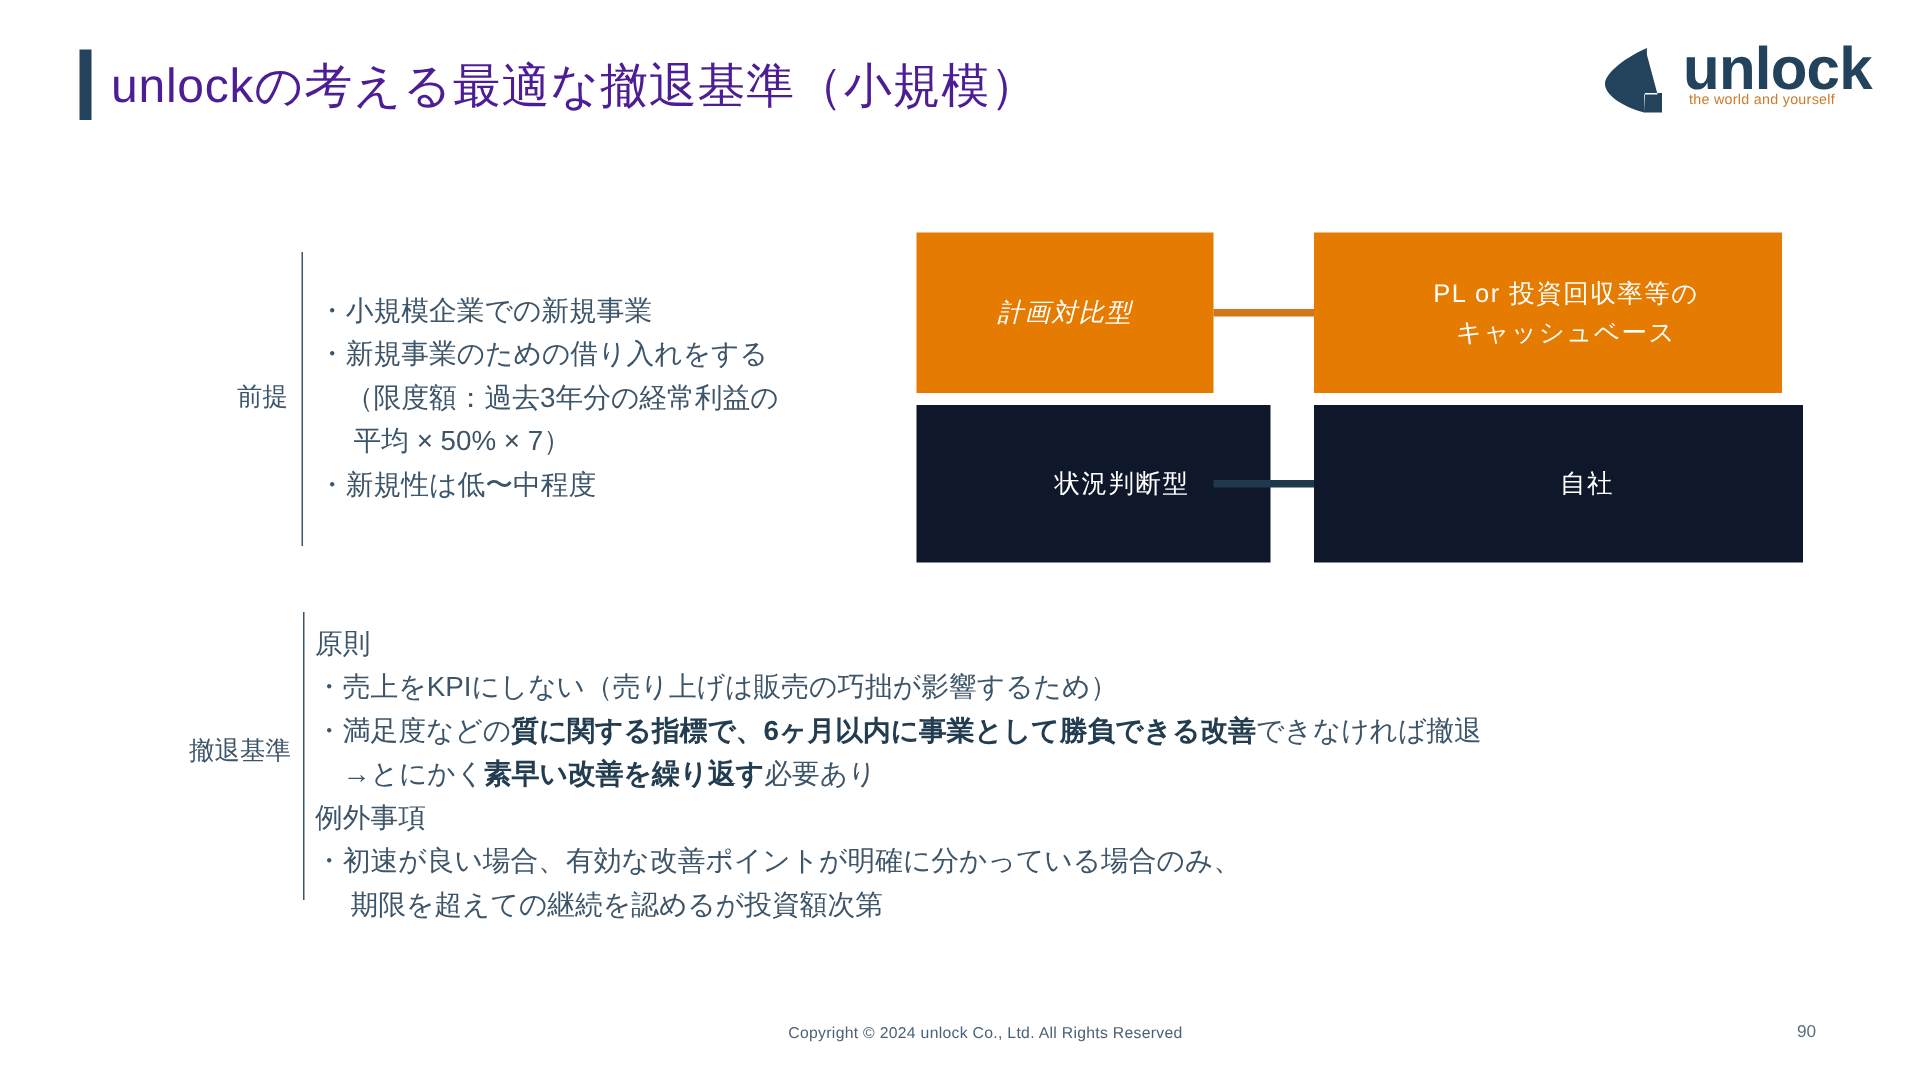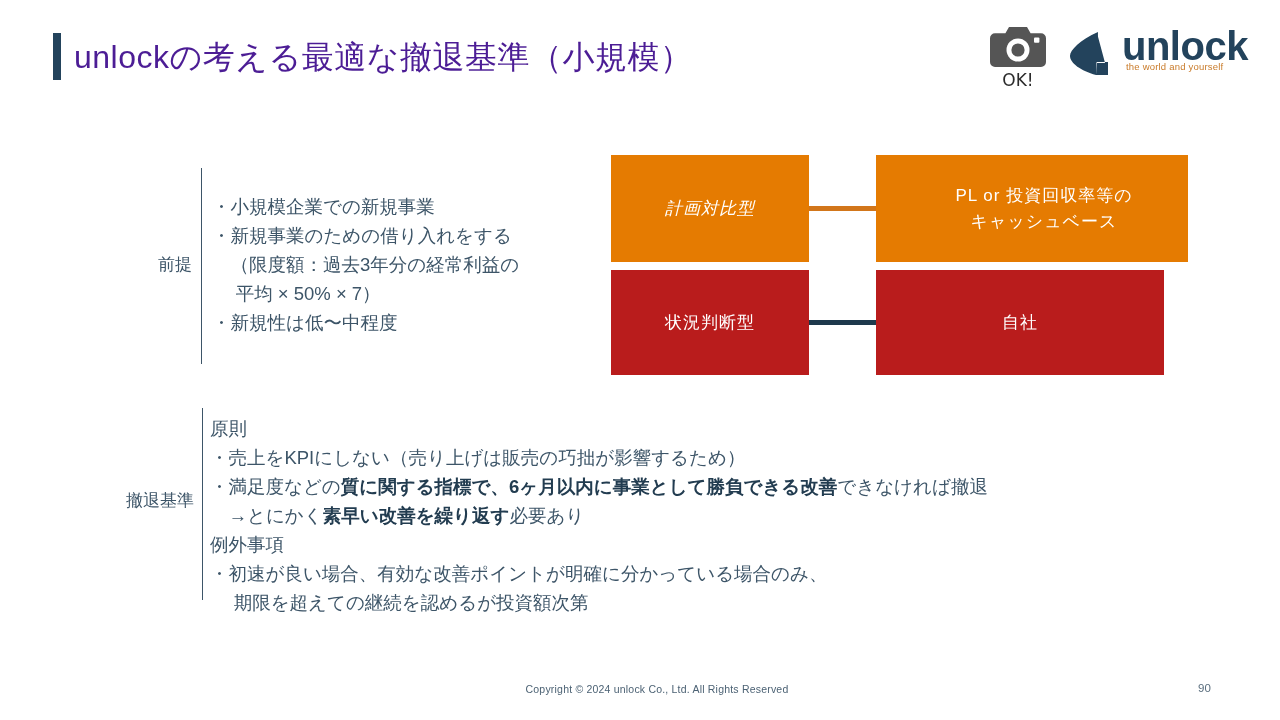--- a/index.html
+++ b/index.html
@@ -116,21 +116,21 @@
     display: flex;
     align-items: center;
     justify-content: center;
     text-align: center;
     color: #ffffff;
     font-size: 17px;
     line-height: 26px;
     letter-spacing: 1px;
   }
   .box.orange { background: #E57B01; }
-  .box.navy   { background: #b91c1c; }
+  .box.navy   { background: #0f172a; padding-left: 38px; }
 
   .connector {
     position: absolute;
     height: 5px;
   }
   .connector.orange { background: #D2761A; }
   .connector.navy   { background: #1E394C; }
 
   
   .criteria {
@@ -168,29 +168,20 @@
   }
 </style>
 </head>
 <body>
 
 <div id="slide">
 
   <div class="title-accent"></div>
   <div class="slide-title">unlockの考える最適な撤退基準（小規模）</div>
 
-  <div class="camera-block">
-    <svg class="camera-icon" width="56" height="45" viewBox="0 0 56 45">
-      <path fill="#555555" d="M19 3 h18 l3.6 6.2 H51 a5 5 0 0 1 5 5 V38 a5 5 0 0 1 -5 5 H5 a5 5 0 0 1 -5 -5 V14.2 a5 5 0 0 1 5 -5 h10.4 Z"></path>
-      <circle cx="28" cy="26" r="11.5" fill="#ffffff"></circle>
-      <circle cx="28" cy="26" r="6.6" fill="#555555"></circle>
-      <rect x="44" y="13.5" width="5.4" height="5.2" rx="1" fill="#ffffff"></rect>
-    </svg>
-    <div class="ok-label">OK!</div>
-  </div>
 
   <div class="logo-block">
     <svg class="logo-mark" width="48" height="48" viewBox="0 0 48 48">
       <path fill="#23435C" d="M30 2 C12 10 2 20 2 26 C2 33 13 41 28 45 L28 33 L40 33 L40 45 C40 45 32 45 28 45 Z"></path>
       <path fill="#23435C" d="M29 3 C13 11 4 20 4 26.5 C4 33 14 40 27 44 L27 32 L40 32 L40 44 Z"></path>
     </svg>
     <div class="logo-word">unlock</div>
     <div class="logo-tag">the world and yourself</div>
   </div>
 

